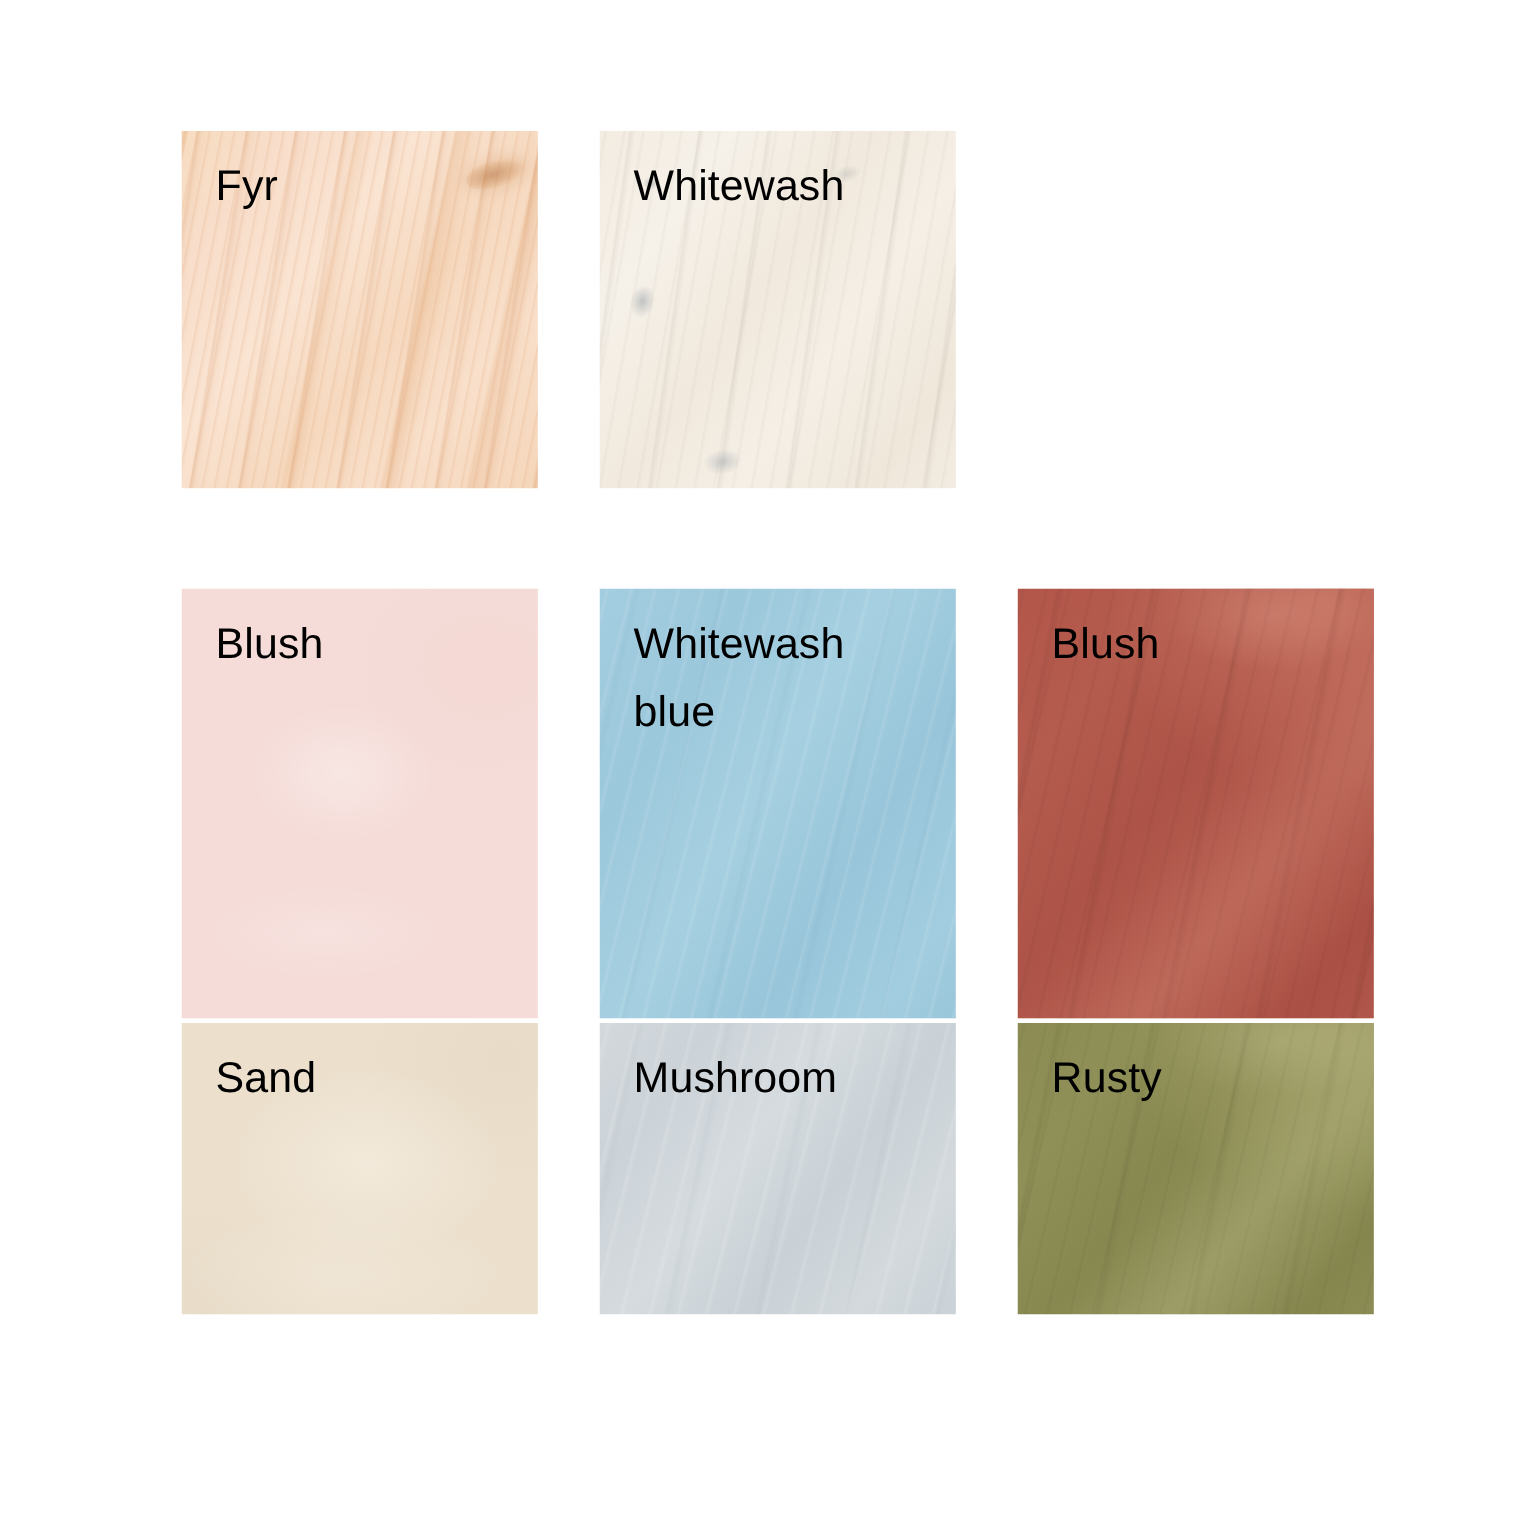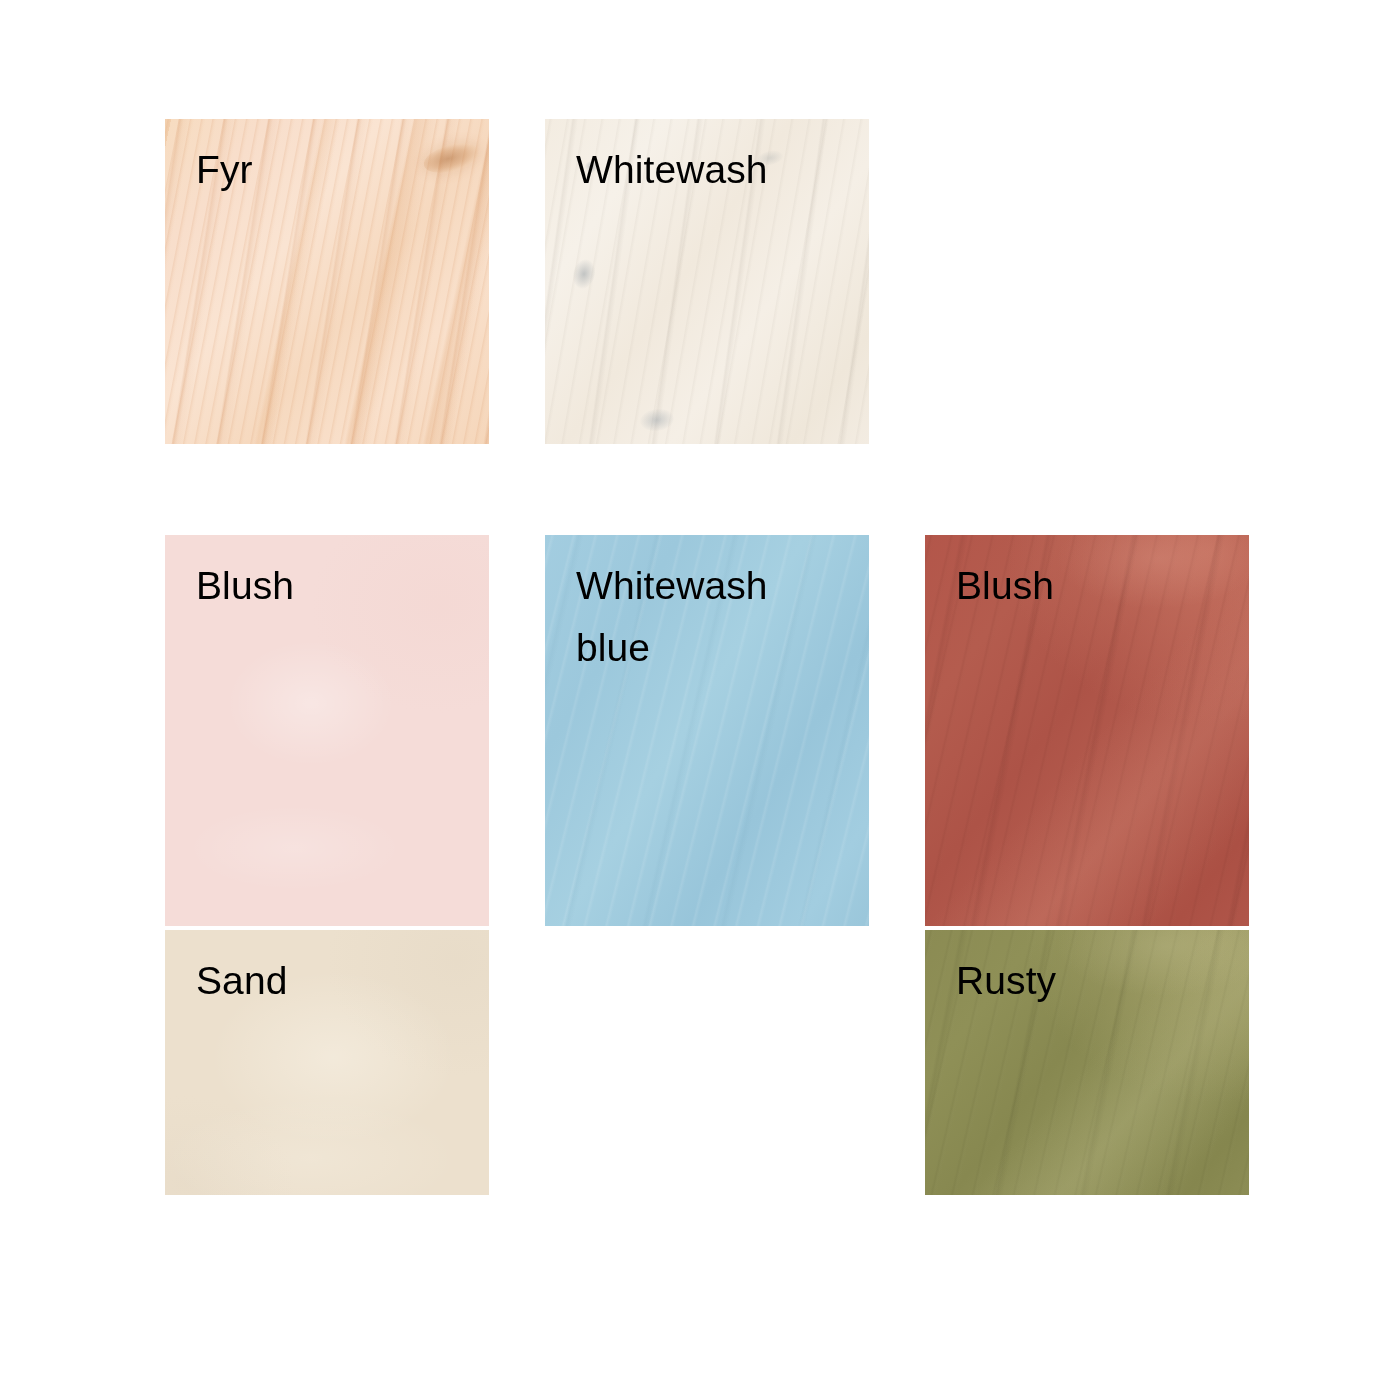--- a/index.html
+++ b/index.html
@@ -371,20 +371,26 @@
     <div class="tex rust-sheen"></div>
     <div class="swatch-label">Blush</div>
   </div>
 
   <div class="swatch row-3 col-1">
     <div class="tex sand-base"></div>
     <div class="tex sand-mottle"></div>
     <div class="swatch-label">Sand</div>
   </div>
 
+  <div class="swatch row-3 col-2">
+    <div class="tex mush-base"></div>
+    <div class="tex mush-brush"></div>
+    <div class="tex mush-brush2"></div>
+    <div class="swatch-label">Mushroom</div>
+  </div>
 
   <div class="swatch row-3 col-3">
     <div class="tex olive-base"></div>
     <div class="tex olive-grain"></div>
     <div class="tex olive-grain2"></div>
     <div class="tex olive-sheen"></div>
     <div class="swatch-label">Rusty</div>
   </div>
 
 </div>

